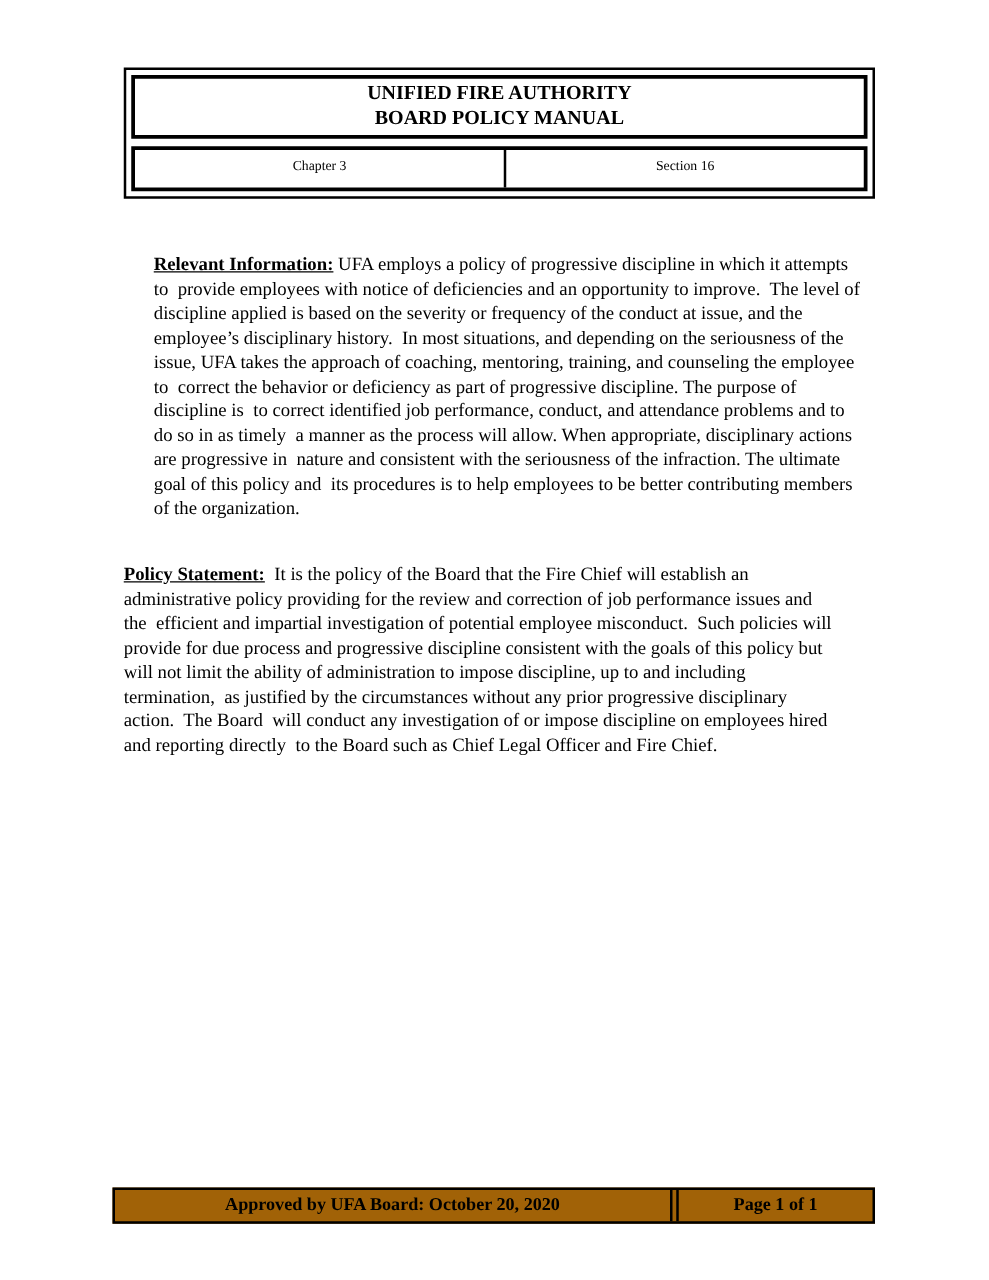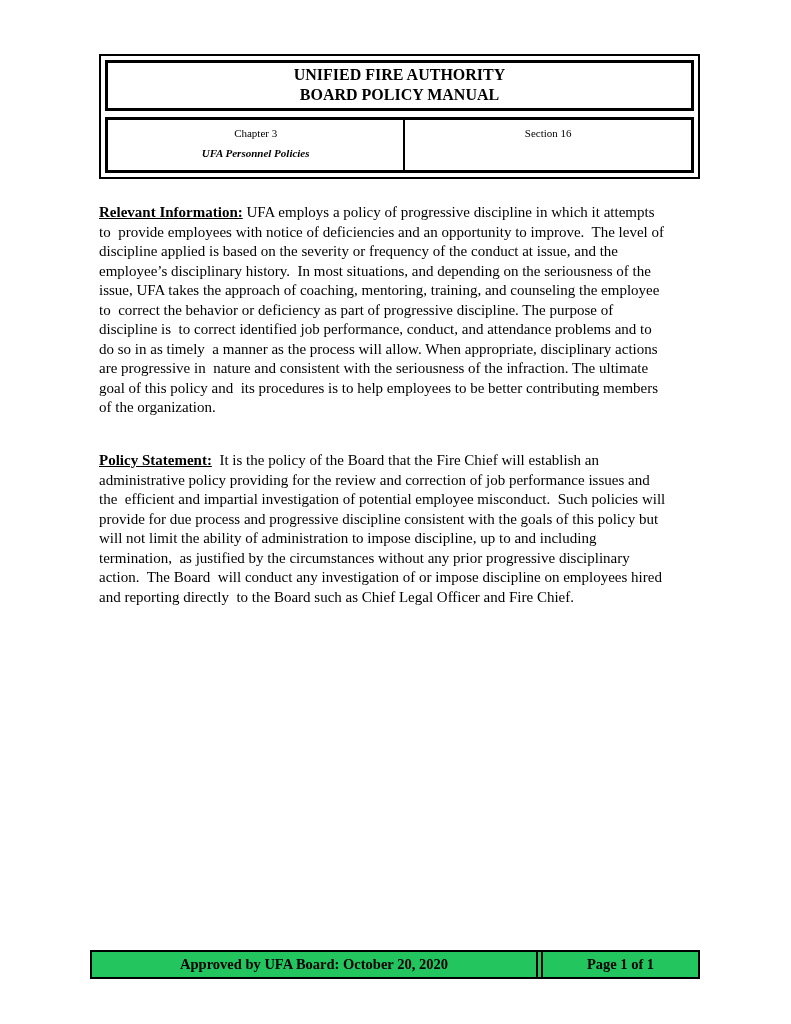--- a/index.html
+++ b/index.html
@@ -47,42 +47,42 @@
 
   
   .para {
     position: absolute;
     left: 99px;
     width: 660px;
     margin: 0;
     font-size: 15px;
     line-height: 19.5px;
   }
-  #para-relevant { top: 203px; }
+  #para-relevant { top: 203px; margin-left: 24px; }
   #para-policy { top: 451px; }
   .lead {
     font-weight: bold;
     text-decoration: underline;
   }
   .ptext { white-space: pre; }
 
   
   .footer {
     position: absolute;
     left: 90px;
     top: 950px;
     width: 610px;
     box-sizing: border-box;
     border: 2px solid #000;
     display: flex;
     font-weight: bold;
     font-size: 14.5px;
     line-height: 18px;
     text-align: center;
-    background: #22c55e;
+    background: #a16207;
   }
   .footer-left {
     flex: 1;
     border-right: 2px solid #000;
     padding: 3px 0 4px;
   }
   .footer-right {
     width: 123px;
     border-left: 2px solid #000;
     margin-left: 3px;
@@ -95,21 +95,20 @@
 <div class="page">
 
   <div class="header-outer">
     <div class="title-box">
       <div>UNIFIED FIRE AUTHORITY</div>
       <div>BOARD POLICY MANUAL</div>
     </div>
     <div class="cs-table">
       <div class="cs-cell left">
         <div>Chapter 3</div>
-        <div class="cs-name">UFA Personnel Policies</div>
       </div>
       <div class="cs-cell right">
         <div>Section 16</div>
       </div>
     </div>
   </div>
 
   <p class="para" id="para-relevant"><span class="lead">Relevant Information:</span><span class="ptext"> UFA employs a policy of progressive discipline in which it attempts
 to  provide employees with notice of deficiencies and an opportunity to improve.  The level of
 discipline applied is based on the severity or frequency of the conduct at issue, and the

